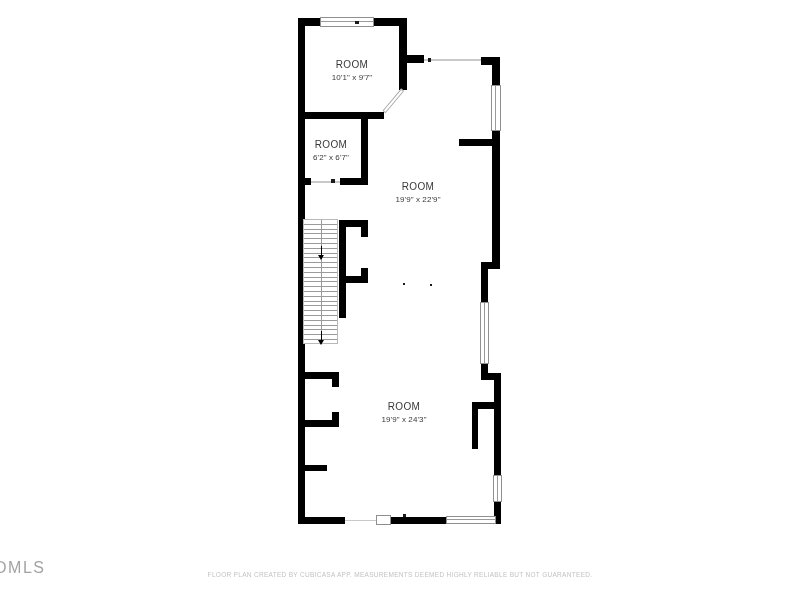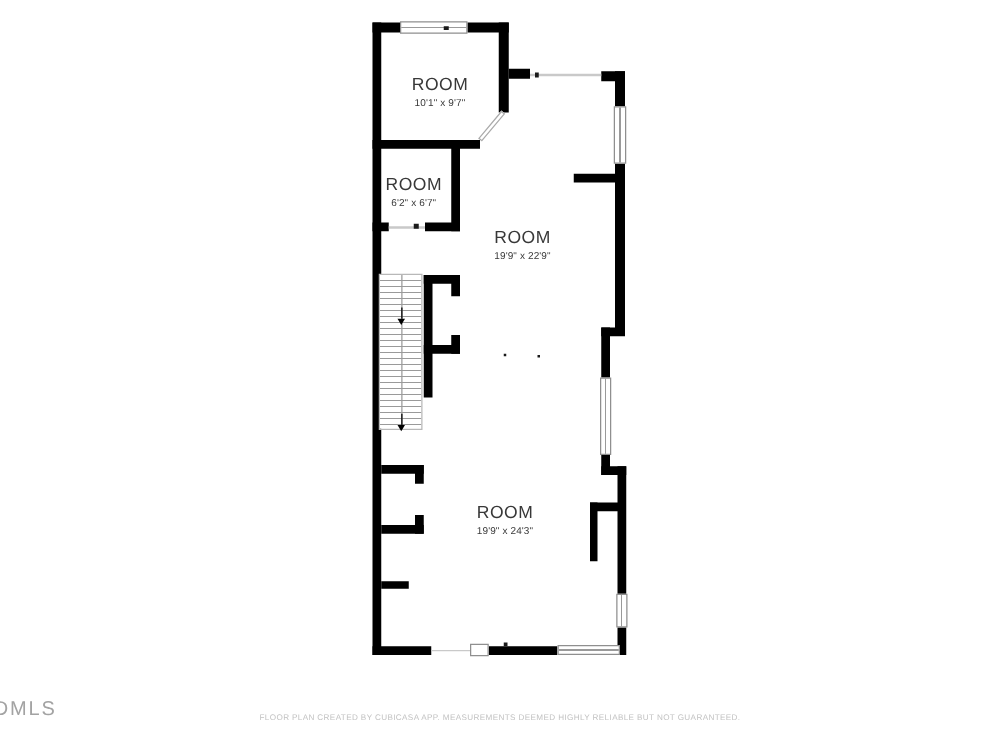--- a/index.html
+++ b/index.html
@@ -17,21 +17,21 @@
     box-sizing:border-box;border:1px solid #b8b8b8;
     background:repeating-linear-gradient(to bottom,#fff 0,#fff 3.8px,#9a9a9a 3.8px,#9a9a9a 4.8px);
   }
   .stair-divider{position:absolute;left:17px;top:0;width:1px;height:100%;background:#9a9a9a}
   .darrow{position:absolute;width:1px;background:#000}
   .darrow::after{content:"";position:absolute;left:-3px;bottom:-4.5px;width:0;height:0;
     border:3.5px solid transparent;border-bottom:0;border-top:5px solid #000}
   .door-diag{position:absolute;background:#fff;border:1px solid #ababab;transform-origin:0 50%;box-sizing:border-box}
   .mark{position:absolute;background:#1a1a1a}
   .room-label{position:absolute;text-align:center;color:var(--room-text,#383838)}
-  .room-name{font-size:14px;letter-spacing:.4px}
+  .room-name{font-size:10px;letter-spacing:.4px}
   .room-dims{font-size:8px;margin-top:2.5px;letter-spacing:.1px}
   .footer{
     position:absolute;left:0;top:571px;width:800px;text-align:center;
     font-size:6.5px;letter-spacing:.3px;color:var(--footer-text,#c2c2c2);
   }
   .watermark{
     position:absolute;left:-5px;top:559px;
     font-size:16px;letter-spacing:1.5px;color:var(--watermark-text,#a3a3a3);
   }
 </style>

